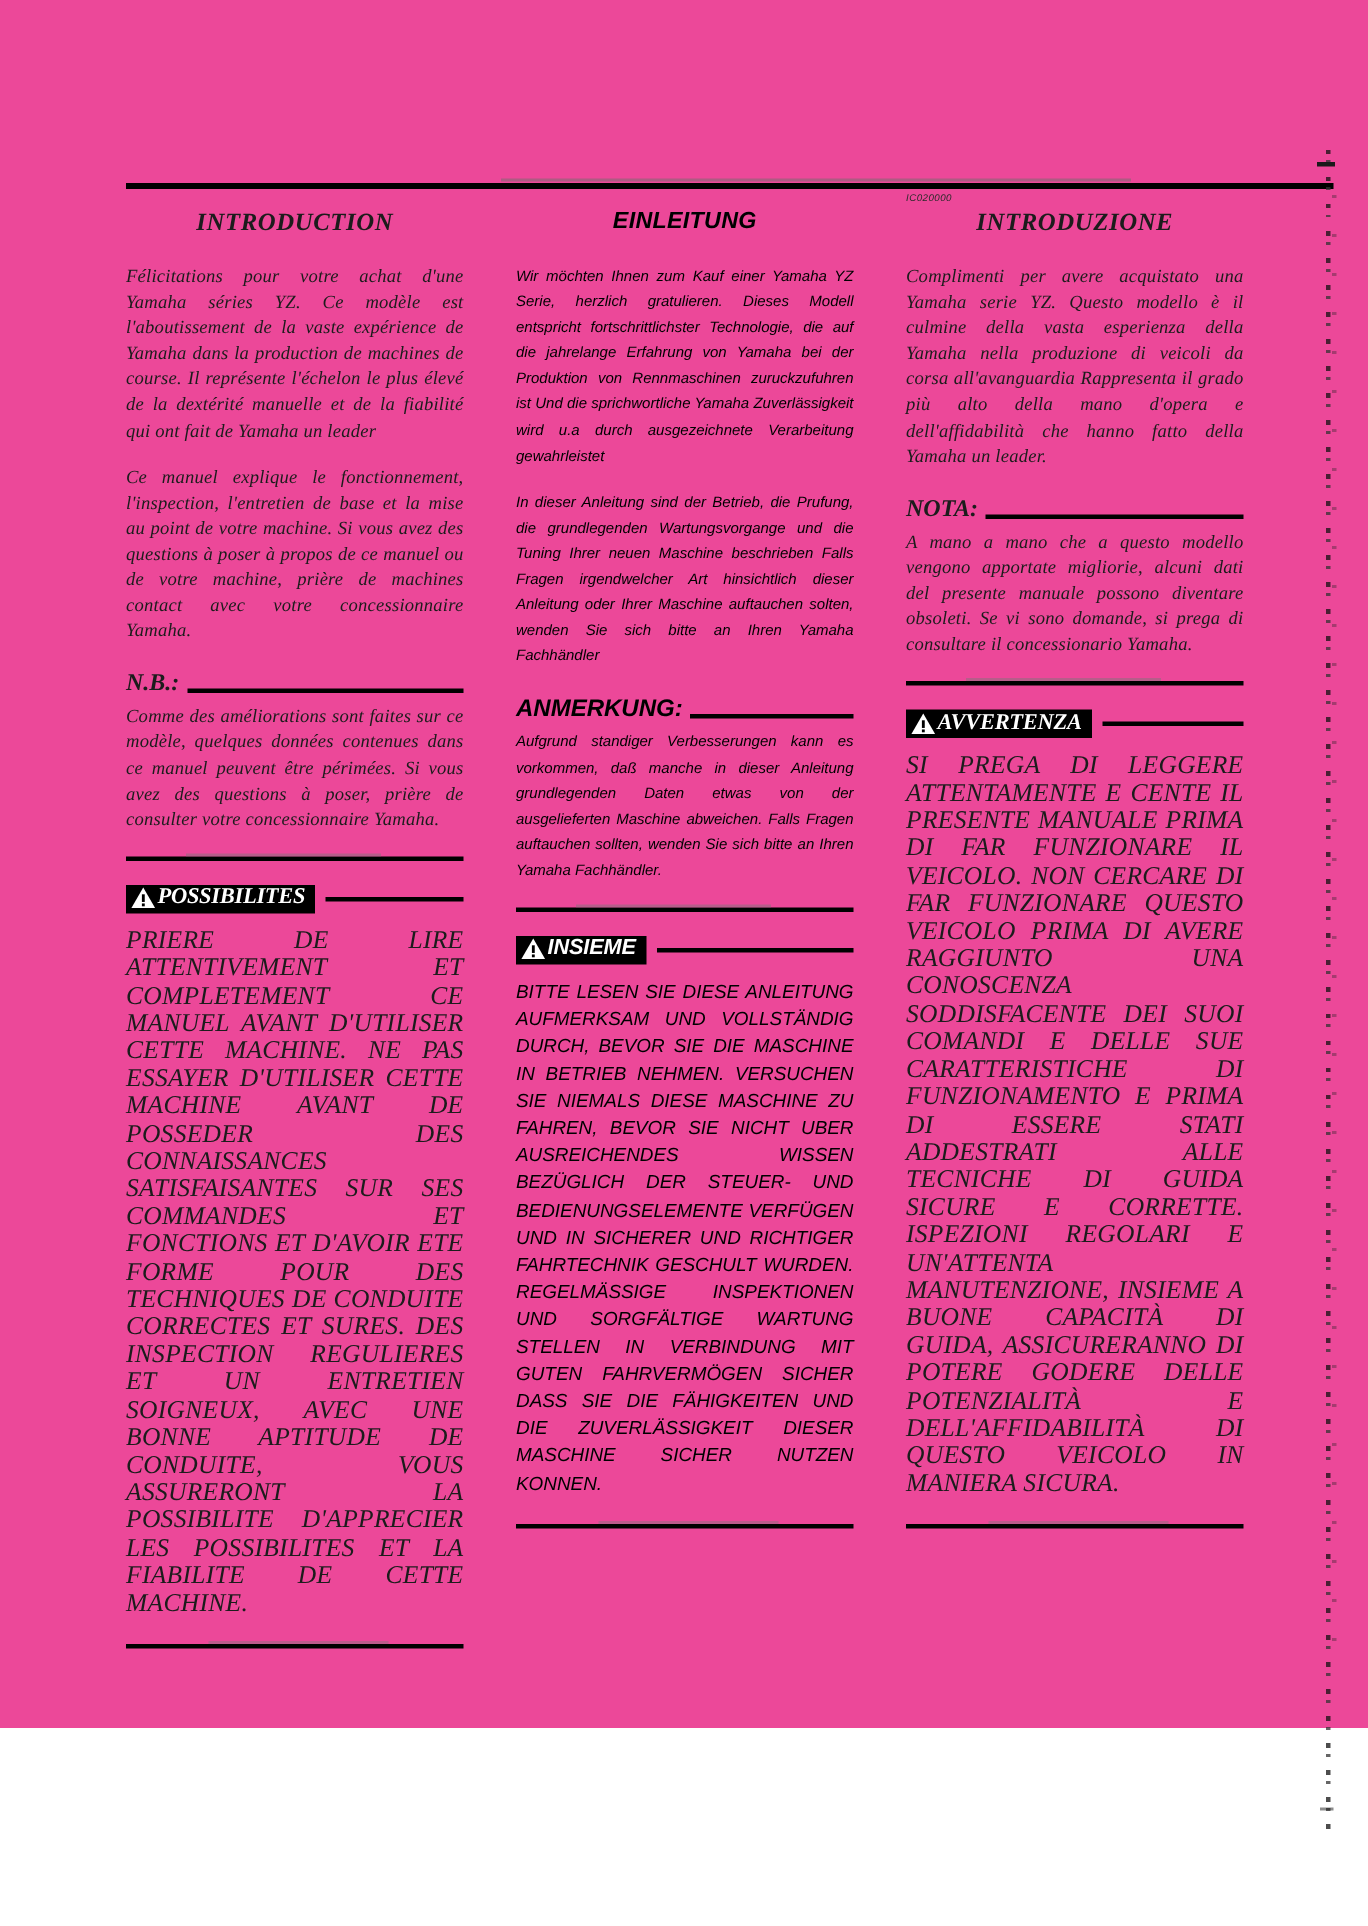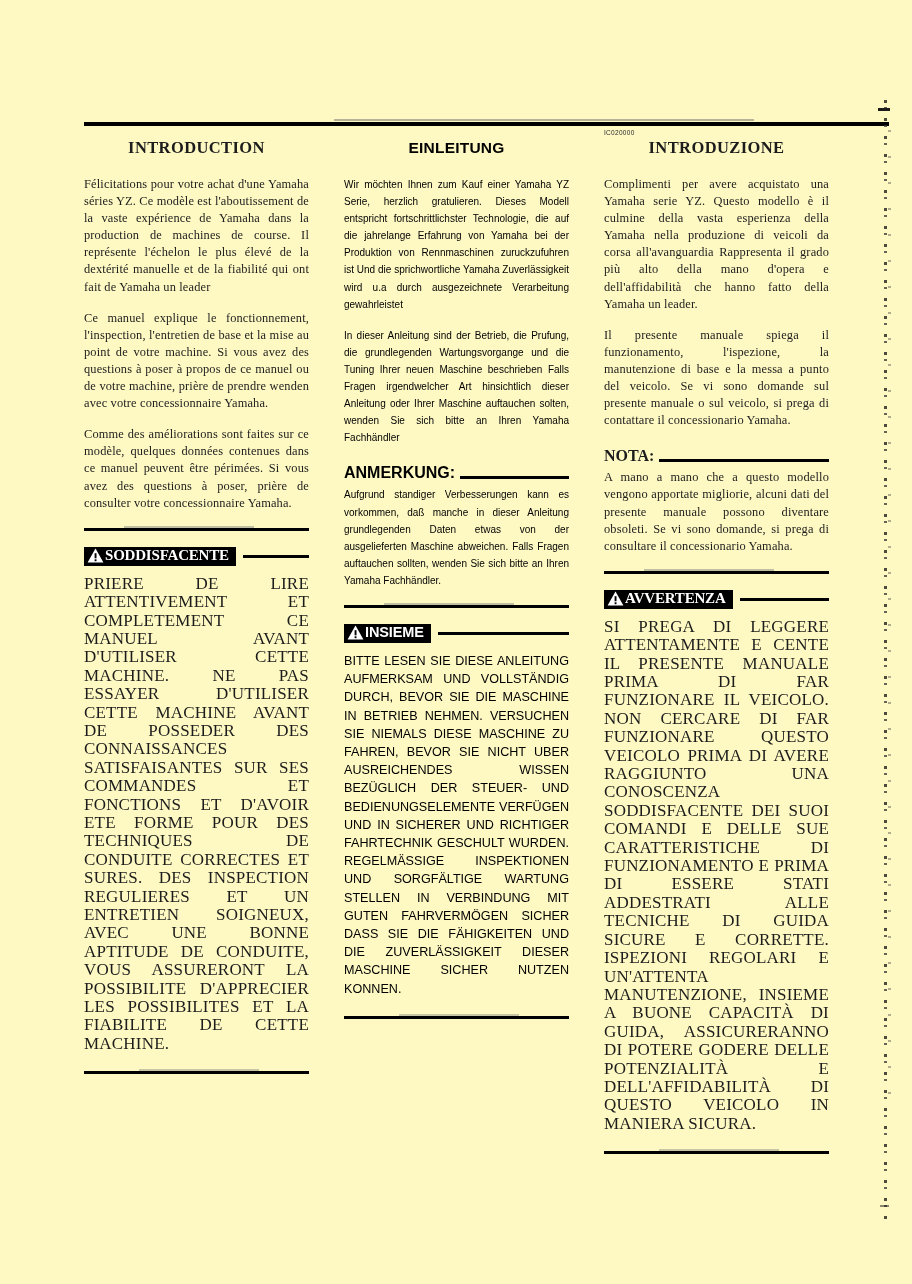--- a/index.html
+++ b/index.html
@@ -13,22 +13,23 @@
     position: relative;
     font-family: "Liberation Serif", serif;
     color: #000000;
     overflow: hidden;
   }
 
   .page {
     position: absolute;
     left: 0; top: 0;
     width: 912px;
-    height: 1284px;
-    background: #fef9c3;
+    height: 1152px;
+    background: #ec4899;
+    font-style: italic;
   }
 
   
   .edge-strip {
     position: absolute;
     top: 100px;
     left: 884px;
     width: 3px;
     height: 1120px;
     background:
@@ -265,36 +266,40 @@
   <div class="corner-tick" style="left:878px;top:108px;width:12px;height:3px;"></div>
   <div class="corner-tick" style="left:880px;top:1205px;width:9px;height:2px;opacity:.5;"></div>
 
   <div class="columns">
 
     <div class="col serif-body faded">
       <div class="code-spacer"></div>
       <h1 class="col-title">INTRODUCTION</h1>
 
       <p class="para first-para">Félicitations pour votre achat d'une Yamaha séries YZ. Ce modèle est l'aboutissement de la vaste expérience de Yamaha dans la production de machines de course. Il représente l'échelon le plus élevé de la dextérité manuelle et de la fiabilité qui ont fait de Yamaha un leader</p>
-      <p class="para">Ce manuel explique le fonctionnement, l'inspection, l'entretien de base et la mise au point de votre machine. Si vous avez des questions à poser à propos de ce manuel ou de votre machine, prière de prendre wenden avec votre concessionnaire Yamaha.</p>
-
+      <p class="para">Ce manuel explique le fonctionnement, l'inspection, l'entretien de base et la mise au point de votre machine. Si vous avez des questions à poser à propos de ce manuel ou de votre machine, prière de machines contact avec votre concessionnaire Yamaha.</p>
+
+      <div class="note-head">
+        <span class="nh-text">N.B.:</span>
+        <span class="nh-rule"></span>
+      </div>
       <p class="para">Comme des améliorations sont faites sur ce modèle, quelques données contenues dans ce manuel peuvent être périmées. Si vous avez des questions à poser, prière de consulter votre concessionnaire Yamaha.</p>
 
       <div class="div-rule"></div>
 
       <div class="warn-row">
         <span class="warn-badge">
           <span class="tri">
             <svg width="17" height="15" viewBox="0 0 17 15" aria-hidden="true">
               <polygon points="8.5,0.6 16.4,14.4 0.6,14.4" fill="#ffffff"></polygon>
               <rect x="7.6" y="5.2" width="1.9" height="5.1" fill="#000000"></rect>
               <rect x="7.6" y="11.3" width="1.9" height="1.9" fill="#000000"></rect>
             </svg>
           </span>
-          <span class="wtxt">SODDISFACENTE</span>
+          <span class="wtxt">POSSIBILITES</span>
         </span>
         <span class="warn-rule"></span>
       </div>
 
       <p class="warn-body">PRIERE DE LIRE ATTENTIVEMENT ET COMPLETEMENT CE MANUEL AVANT D'UTILISER CETTE MACHINE. NE PAS ESSAYER D'UTILISER CETTE MACHINE AVANT DE POSSEDER DES CONNAISSANCES SATISFAISANTES SUR SES COMMANDES ET FONCTIONS ET D'AVOIR ETE FORME POUR DES TECHNIQUES DE CONDUITE CORRECTES ET SURES. DES INSPECTION REGULIERES ET UN ENTRETIEN SOIGNEUX, AVEC UNE BONNE APTITUDE DE CONDUITE, VOUS ASSURERONT LA POSSIBILITE D'APPRECIER LES POSSIBILITES ET LA FIABILITE DE CETTE MACHINE.</p>
 
       <div class="end-rule"></div>
     </div>
 
     <div class="col sans-body">
@@ -329,21 +334,20 @@
       <p class="warn-body sans">BITTE LESEN SIE DIESE ANLEITUNG AUFMERKSAM UND VOLLSTÄNDIG DURCH, BEVOR SIE DIE MASCHINE IN BETRIEB NEHMEN. VERSUCHEN SIE NIEMALS DIESE MASCHINE ZU FAHREN, BEVOR SIE NICHT UBER AUSREICHENDES WISSEN BEZÜGLICH DER STEUER- UND BEDIENUNGSELEMENTE VERFÜGEN UND IN SICHERER UND RICHTIGER FAHRTECHNIK GESCHULT WURDEN. REGELMÄSSIGE INSPEKTIONEN UND SORGFÄLTIGE WARTUNG STELLEN IN VERBINDUNG MIT GUTEN FAHRVERMÖGEN SICHER DASS SIE DIE FÄHIGKEITEN UND DIE ZUVERLÄSSIGKEIT DIESER MASCHINE SICHER NUTZEN KONNEN.</p>
 
       <div class="end-rule"></div>
     </div>
 
     <div class="col serif-body faded">
       <div class="code-tag">IC020000</div>
       <h1 class="col-title">INTRODUZIONE</h1>
 
       <p class="para first-para">Complimenti per avere acquistato una Yamaha serie YZ. Questo modello è il culmine della vasta esperienza della Yamaha nella produzione di veicoli da corsa all'avanguardia Rappresenta il grado più alto della mano d'opera e dell'affidabilità che hanno fatto della Yamaha un leader.</p>
-      <p class="para">Il presente manuale spiega il funzionamento, l'ispezione, la manutenzione di base e la messa a punto del veicolo. Se vi sono domande sul presente manuale o sul veicolo, si prega di contattare il concessionario Yamaha.</p>
 
       <div class="note-head">
         <span class="nh-text">NOTA:</span>
         <span class="nh-rule"></span>
       </div>
       <p class="para">A mano a mano che a questo modello vengono apportate migliorie, alcuni dati del presente manuale possono diventare obsoleti. Se vi sono domande, si prega di consultare il concessionario Yamaha.</p>
 
       <div class="div-rule"></div>
 
       <div class="warn-row">

